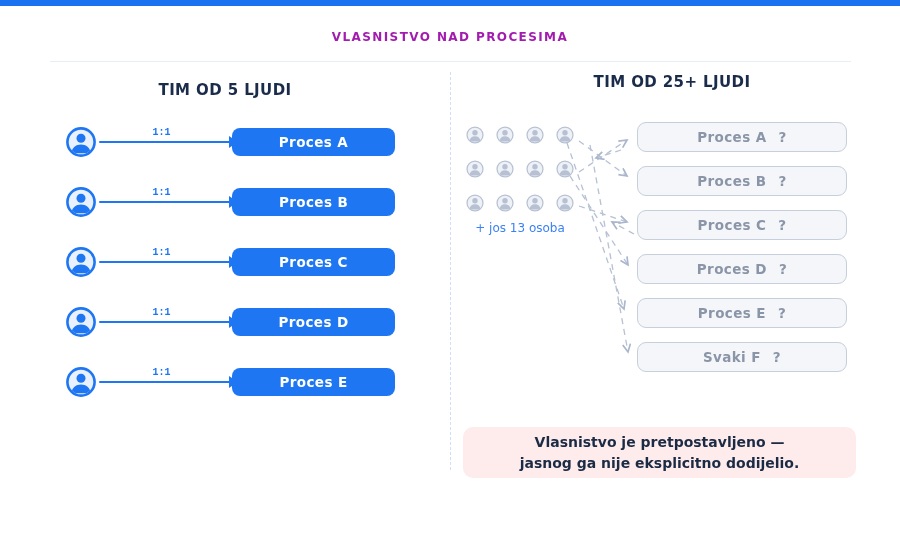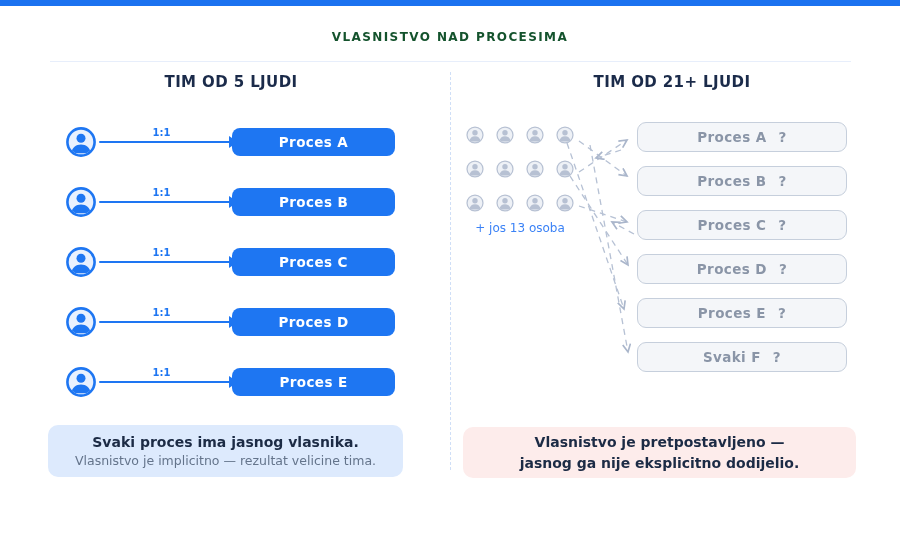--- a/index.html
+++ b/index.html
@@ -1,36 +1,36 @@
 <!DOCTYPE html>
 <html><head>
 <meta charset="utf-8">
 <style>
   html,body{margin:0;padding:0;background:#ffffff;}
   body{width:900px;height:560px;font-family:"DejaVu Sans","Liberation Sans",sans-serif;}
   .stage{position:relative;width:900px;height:560px;overflow:hidden;background:#ffffff;}
 
   .topbar{position:absolute;top:0;left:0;width:900px;height:6px;background:#1b72f0;}
   .main-title{position:absolute;top:30px;left:0;width:900px;text-align:center;
-    font-size:12px;font-weight:bold;color:#14532d;letter-spacing:1.4px;}
+    font-size:12px;font-weight:bold;color:#a21caf;letter-spacing:1.4px;}
   .header-rule{position:absolute;top:61px;left:50px;width:801px;height:1px;background:#e7eefb;}
   .v-divider{position:absolute;left:450px;top:72px;height:398px;width:0;border-left:1px dashed #cfdff7;}
 
   .col-heading{position:absolute;top:73px;font-size:15px;font-weight:bold;color:#1b2b4a;
     letter-spacing:0.4px;text-align:center;}
-  .col-heading.left{left:31px;width:400px;}
+  .col-heading.left{left:25px;width:400px;margin-top:8px;}
   .col-heading.right{left:472px;width:400px;}
 
   
   .lrow{position:absolute;left:65px;width:330px;height:32px;display:flex;align-items:center;}
   .lrow .picon{flex:0 0 32px;width:32px;height:32px;}
   .connector{flex:1;position:relative;height:32px;margin-left:2px;}
   .connector .cline{position:absolute;left:0;right:-3px;top:15px;height:2px;background:#1e76f2;border-radius:1px;}
   .connector .ratio{position:absolute;left:0;right:8px;top:1px;text-align:center;
-    font-size:10px;font-weight:bold;color:#1e76f2;}
+    font-size:10px;font-weight:bold;color:#1e76f2;font-family:Liberation Mono, monospace;}
   .connector .carrow{position:absolute;right:-6px;top:10px;width:0;height:0;
     border-left:9px solid #1e76f2;border-top:6px solid transparent;border-bottom:6px solid transparent;}
   .pbtn{flex:0 0 163px;height:28px;background:#1e76f2;border-radius:8px;color:#ffffff;
     font-size:13.5px;font-weight:bold;display:flex;align-items:center;justify-content:center;
     letter-spacing:0.4px;}
 
   
   .crowd{position:absolute;left:466px;top:126px;display:grid;
     grid-template-columns:repeat(4,18px);column-gap:12px;row-gap:16px;}
   .crowd svg{width:18px;height:18px;display:block;}
@@ -89,21 +89,21 @@
 
 <div class="stage">
 
   <div class="topbar"></div>
 
   <div class="main-title">VLASNISTVO NAD PROCESIMA</div>
   <div class="header-rule"></div>
   <div class="v-divider"></div>
 
   <div class="col-heading left">TIM OD 5 LJUDI</div>
-  <div class="col-heading right">TIM OD 21+ LJUDI</div>
+  <div class="col-heading right">TIM OD 25+ LJUDI</div>
 
   <div class="lrow" style="top:126px">
     <svg class="picon">
         <use href="#person-blue"></use>
       </svg>
     <div class="connector">
       <span class="ratio">1:1</span>
       <span class="cline"></span>
       <span class="carrow"></span>
     </div>
@@ -225,22 +225,18 @@
   </div>
   <div class="rbox" style="top:298px">
     <span>Proces E</span>
     <span>?</span>
   </div>
   <div class="rbox" style="top:342px">
     <span>Svaki F</span>
     <span>?</span>
   </div>
 
-  <div class="caption blue">
-    <div class="cap-title">Svaki proces ima jasnog vlasnika.</div>
-    <div class="cap-sub">Vlasnistvo je implicitno — rezultat velicine tima.</div>
-  </div>
   <div class="caption pink">
     <div class="cap-line">Vlasnistvo je pretpostavljeno —</div>
     <div class="cap-line">jasnog ga nije eksplicitno dodijelio.</div>
   </div>
 
 </div>
 
 </body></html>

